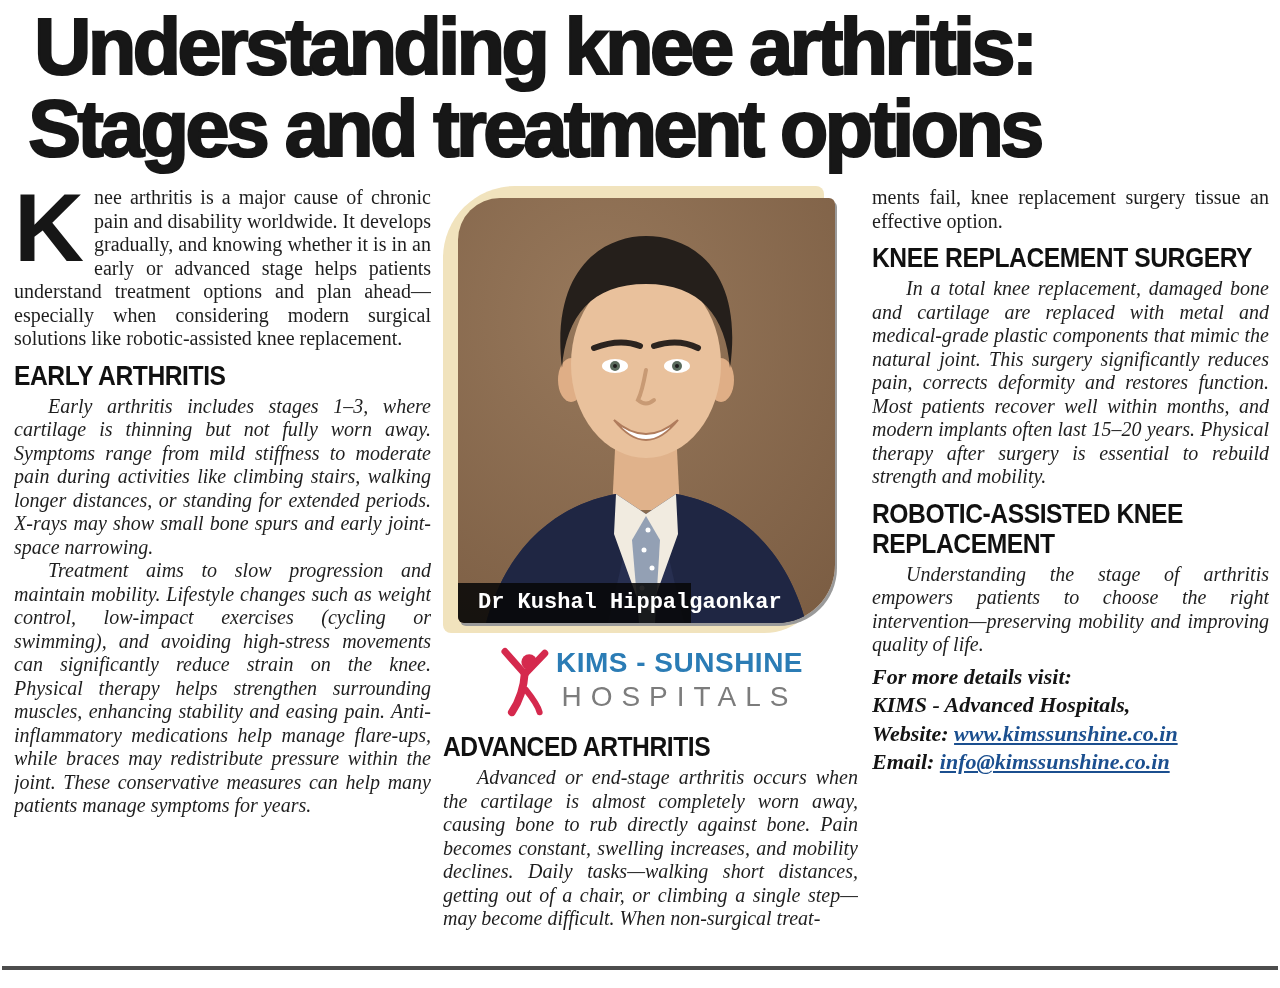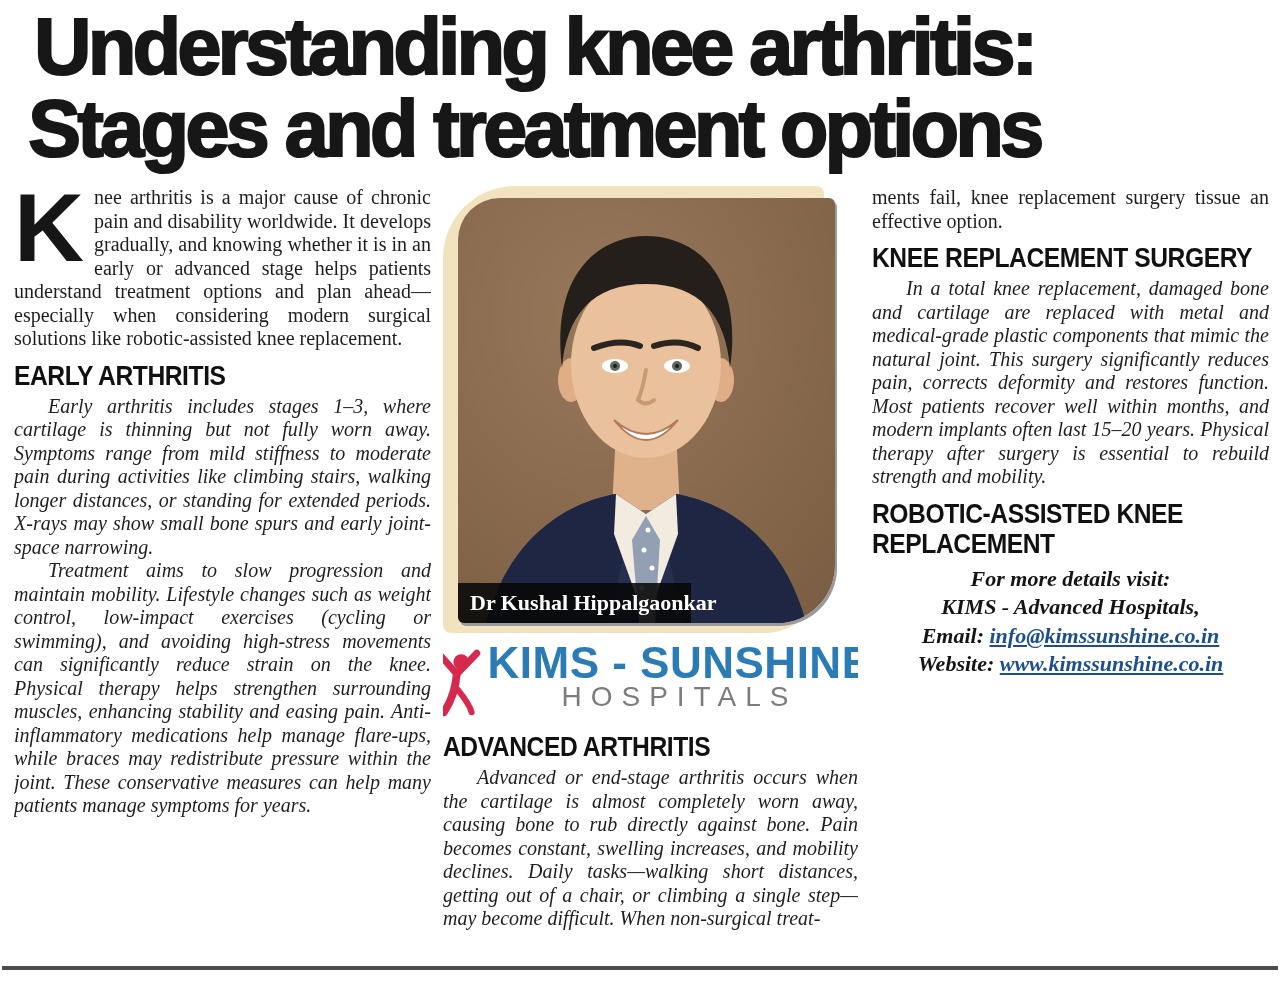--- a/index.html
+++ b/index.html
@@ -36,36 +36,36 @@
   
   .photo-wrap{position:relative;height:448px;}
   .photo-frame{position:absolute;left:0;top:0;width:381px;height:447px;
     background:#f1e3bd;border-radius:72px 8px 60px 8px;}
   .photo{position:absolute;left:15px;top:12px;width:377px;height:425px;
     border-radius:42px 6px 58px 6px;overflow:hidden;
     box-shadow:2px 3px 0 #9a9a9a;}
   .photo svg{display:block;width:100%;height:100%;}
   .caption{position:absolute;left:0;top:385px;width:233px;height:40px;
     background:rgba(8,8,8,0.88);color:#ffffff;
-    font-family:Liberation Serif, serif;font-weight:700;font-size:22px;
-    line-height:40px;padding-left:12px;box-sizing:border-box;white-space:nowrap;
+    font-family:Liberation Mono, monospace;font-weight:700;font-size:22px;
+    line-height:40px;padding-left:20px;box-sizing:border-box;white-space:nowrap;
     text-align:left;text-indent:0;}
 
   
   .logo{display:flex;justify-content:center;align-items:flex-start;
     margin:8px 0 2px 0;height:80px;}
   .logo-icon{width:52px;height:74px;margin-right:6px;margin-top:2px;flex:0 0 auto;}
   .logo-text{text-align:center;}
   .logo-title{font-family:"Liberation Sans", sans-serif;font-weight:700;
-    font-size:44px;line-height:42px;color:#2b7cb5;letter-spacing:0.5px;white-space:nowrap;}
+    font-size:28px;line-height:42px;color:#2b7cb5;letter-spacing:0.5px;white-space:nowrap;}
   .logo-sub{font-family:"Liberation Sans", sans-serif;font-weight:400;
     font-size:28px;line-height:26px;color:#7c7c7c;letter-spacing:9px;white-space:nowrap;}
 
   
-  .contact{margin-top:6px;text-align:center;font-weight:700;font-style:italic;
+  .contact{margin-top:6px;text-align:left;font-weight:700;font-style:italic;
     font-size:22px;line-height:28.5px;color:#141414;text-indent:0;}
   .contact a{color:#1b4f8f;text-decoration:underline;}
 
   
   .bottom-rule{position:absolute;left:2px;right:2px;top:966px;height:4px;
     background:#4d4d4d;}
 </style>
 </head>
 <body>
 
@@ -156,27 +156,28 @@
 
     <div class="subhead nowrap">ADVANCED ARTHRITIS</div>
     <p class="indent">Advanced or end-stage arthritis occurs when the cartilage is almost completely worn away, causing bone to rub directly against bone. Pain becomes constant, swelling increases, and mobility declines. Daily tasks—walking short distances, getting out of a chair, or climbing a single step—may become difficult. When non-surgical treat-</p>
   </div>
 
   <div class="col col-right">
     <p>ments fail, knee replacement surgery tissue an effective option.</p>
     <div class="subhead nowrap">KNEE REPLACEMENT SURGERY</div>
     <p class="indent">In a total knee replacement, damaged bone and cartilage are replaced with metal and medical-grade plastic components that mimic the natural joint. This surgery significantly reduces pain, corrects deformity and restores function. Most patients recover well within months, and modern implants often last 15–20 years. Physical therapy after surgery is essential to rebuild strength and mobility.</p>
     <div class="subhead">ROBOTIC-ASSISTED KNEE REPLACEMENT</div>
+    <p class="indent">Understanding the stage of arthritis empowers patients to choose the right intervention—preserving mobility and improving quality of life.</p>
 
     <div class="contact">
       <div>For more details visit:</div>
       <div>KIMS - Advanced Hospitals,</div>
       <div>
-        <span>Email: </span><a href="#">info@kimssunshine.co.in</a>
+        <span>Website: </span><a href="#">www.kimssunshine.co.in</a>
       </div>
       <div>
-        <span>Website: </span><a href="#">www.kimssunshine.co.in</a>
+        <span>Email: </span><a href="#">info@kimssunshine.co.in</a>
       </div>
     </div>
   </div>
 
   <div class="bottom-rule"></div>
 </div>
 
 </body></html>

